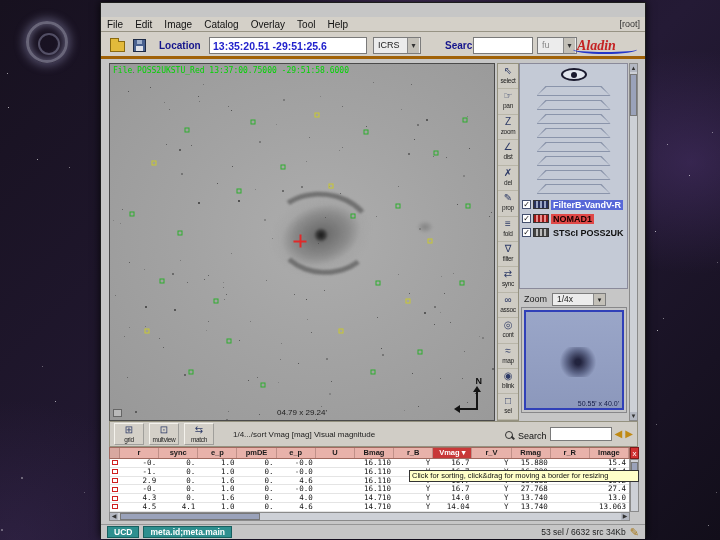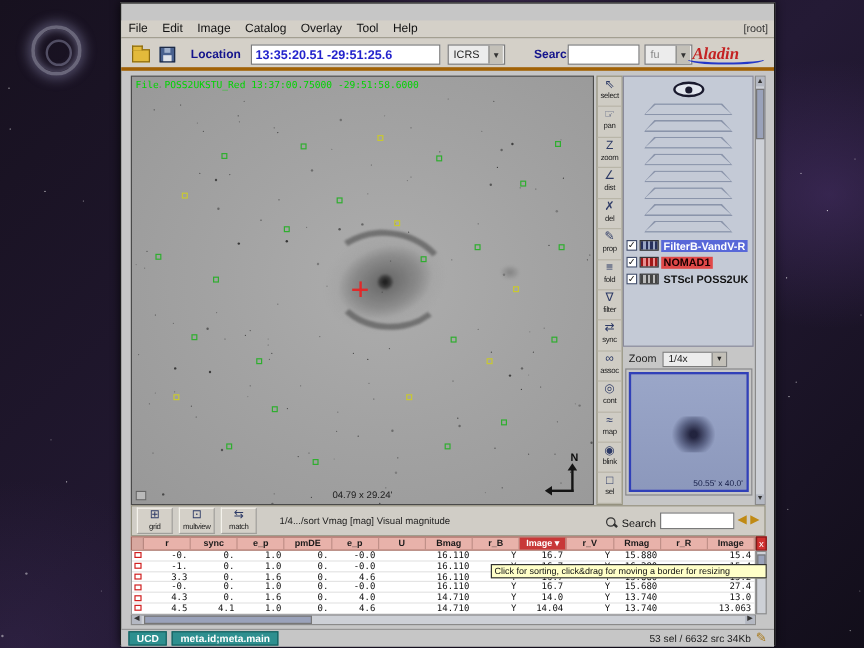--- a/index.html
+++ b/index.html
@@ -624,21 +624,21 @@
   <div class="tableheader" id="thead">
       <span class="th-spacer"></span>
       <span class="th">r</span>
       <span class="th">sync</span>
       <span class="th">e_p</span>
       <span class="th">pmDE</span>
       <span class="th">e_p</span>
       <span class="th">U</span>
       <span class="th">Bmag</span>
       <span class="th">r_B</span>
-      <span class="th sorted">Image ▾</span>
+      <span class="th sorted">Vmag ▾</span>
       <span class="th">r_V</span>
       <span class="th">Rmag</span>
       <span class="th">r_R</span>
       <span class="th">Image</span>
     </div>
   <span class="table-close">x</span>
   <div class="table-vscroll">
     <span class="vs-thumb"></span>
   </div>
   <div class="tablebody" id="tbody">
@@ -675,21 +675,21 @@
         <span class="td">16.7</span>
         <span class="td">Y</span>
         <span class="td">16.380</span>
         <span class="td"></span>
         <span class="td">15.4</span>
       </div>
       <div class="tr">
         <span class="td-marker">
           <span class="mkbox"></span>
         </span>
-        <span class="td">3.3</span>
+        <span class="td">2.9</span>
         <span class="td">0.</span>
         <span class="td">1.6</span>
         <span class="td">0.</span>
         <span class="td">4.6</span>
         <span class="td"></span>
         <span class="td">16.110</span>
         <span class="td">Y</span>
         <span class="td">16.7</span>
         <span class="td">Y</span>
         <span class="td">15.880</span>
@@ -703,21 +703,21 @@
         <span class="td">-0.</span>
         <span class="td">0.</span>
         <span class="td">1.0</span>
         <span class="td">0.</span>
         <span class="td">-0.0</span>
         <span class="td"></span>
         <span class="td">16.110</span>
         <span class="td">Y</span>
         <span class="td">16.7</span>
         <span class="td">Y</span>
-        <span class="td">15.680</span>
+        <span class="td">27.768</span>
         <span class="td"></span>
         <span class="td">27.4</span>
       </div>
       <div class="tr">
         <span class="td-marker">
           <span class="mkbox"></span>
         </span>
         <span class="td">4.3</span>
         <span class="td">0.</span>
         <span class="td">1.6</span>

